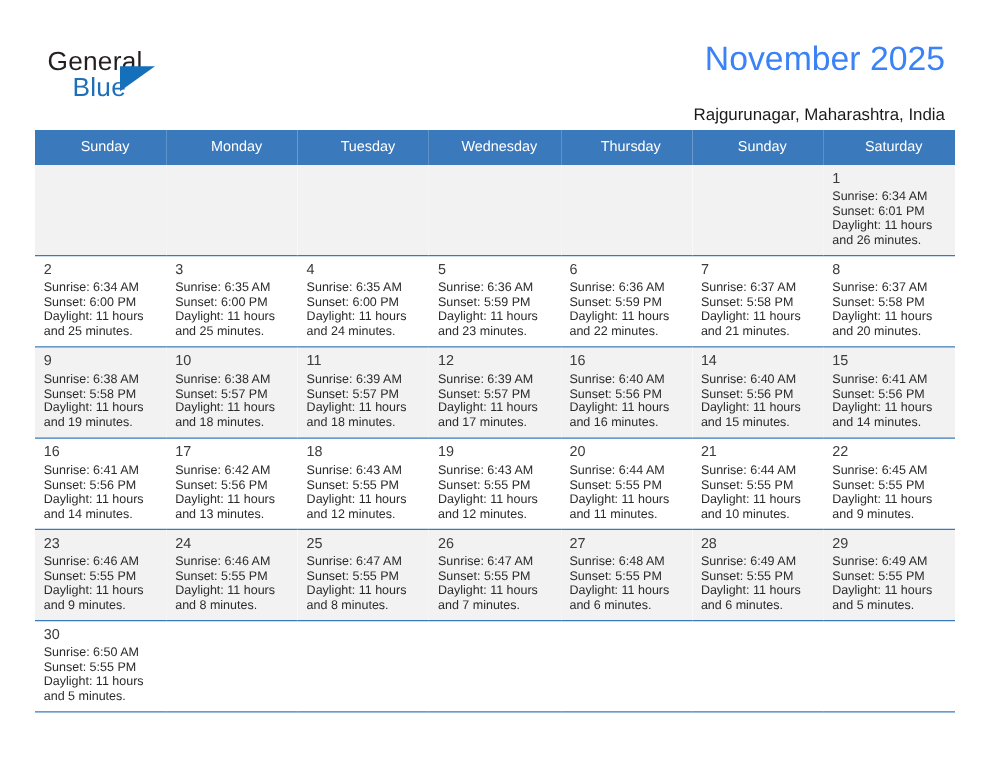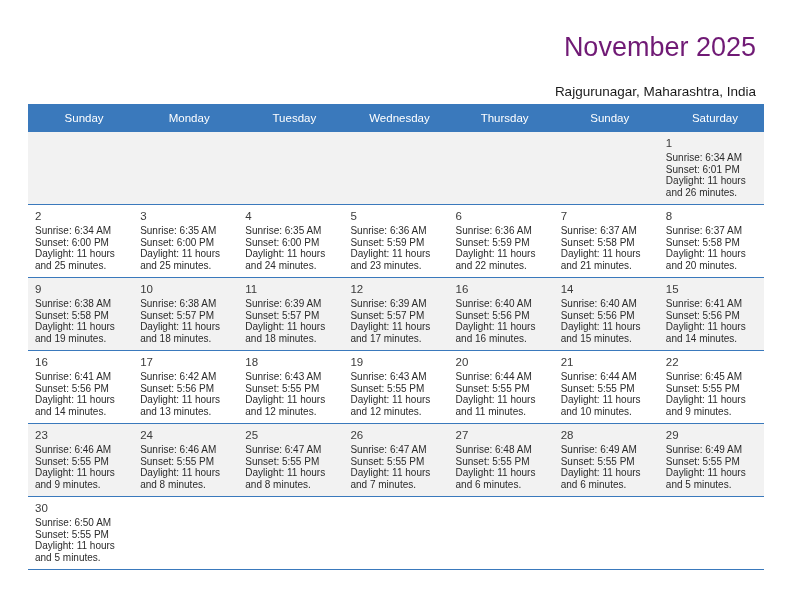--- a/index.html
+++ b/index.html
@@ -66,21 +66,21 @@
 
   .title-block {
     position: absolute;
     right: 36px;
     top: 30px;
     text-align: right;
   }
   .cal-title {
     font-size: 27px;
     font-weight: normal;
-    color: #701a75;
+    color: #3b82f6;
     line-height: 34px;
     white-space: nowrap;
   }
   .cal-subtitle {
     font-size: 13.5px;
     color: #1a1a1a;
     line-height: 20px;
     margin-top: 18px;
     white-space: nowrap;
   }
@@ -139,20 +139,25 @@
     background: transparent;
   }
 </style>
 </head>
 <body>
 
 <div class="page">
 
   <div class="header">
 
+    <div class="brand">
+      <span class="brand-general">General</span>
+      <span class="brand-triangle"></span>
+      <span class="brand-blue">Blue</span>
+    </div>
 
     <div class="title-block">
       <div class="cal-title">November 2025</div>
       <div class="cal-subtitle">Rajgurunagar, Maharashtra, India</div>
     </div>
 
   </div>
 
   <table class="calendar">
     <thead>

